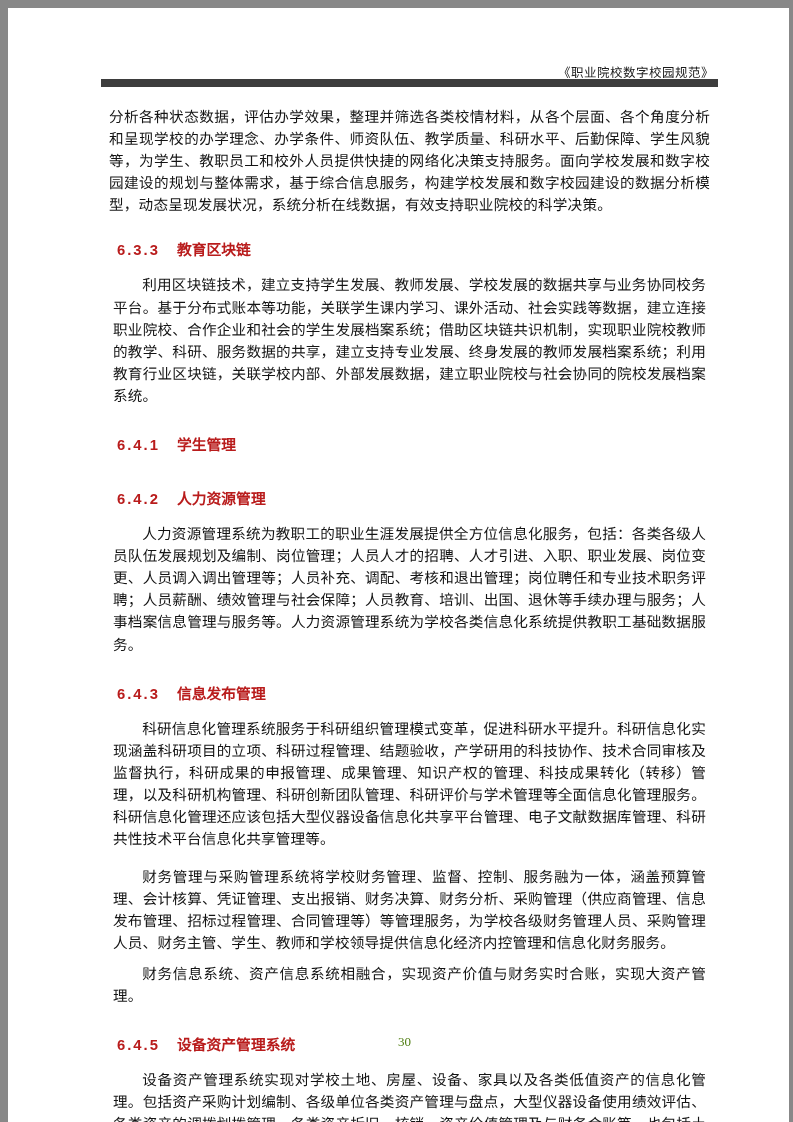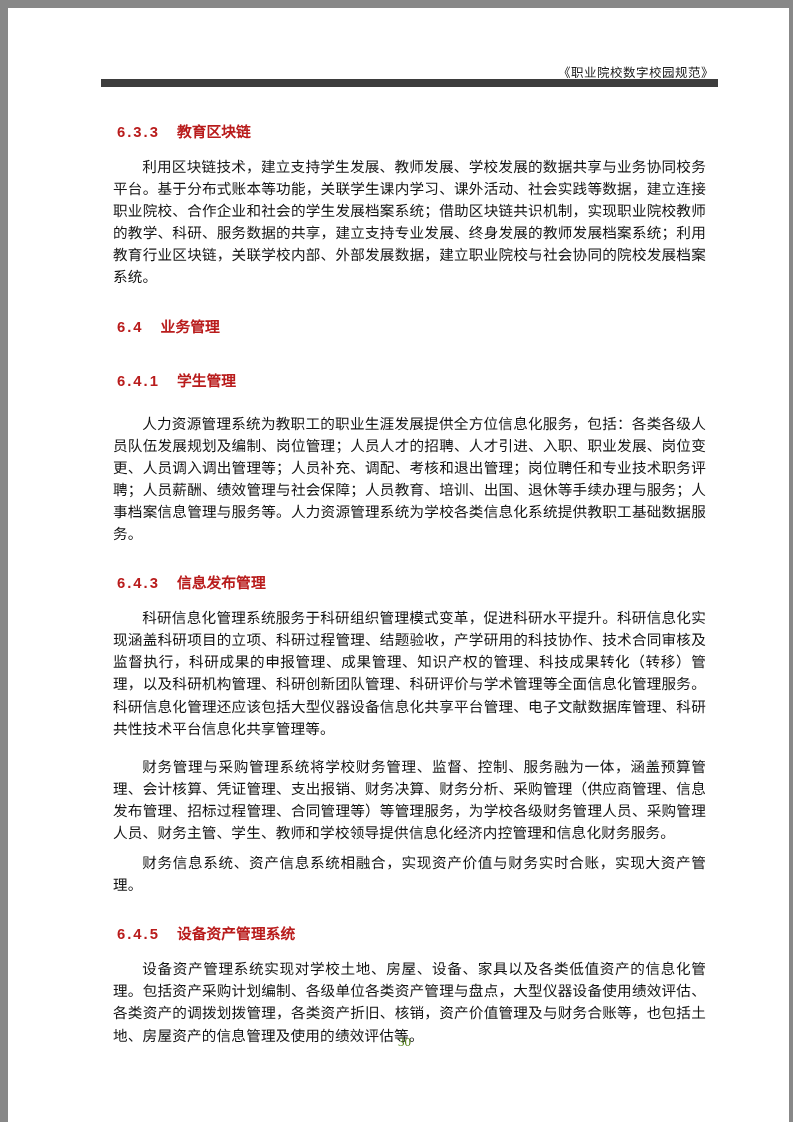--- a/index.html
+++ b/index.html
@@ -75,35 +75,34 @@
 </head>
 <body>
 
 <div class="page">
 
   <div class="running-header">《职业院校数字校园规范》</div>
   <div class="header-rule"></div>
 
   <div class="content">
 
+    <p class="para no-indent">分析各种状态数据，评估办学效果，整理并筛选各类校情材料，从各个层面、各个角度分析和呈现学校的办学理念、办学条件、师资队伍、教学质量、科研水平、后勤保障、学生风貌等，为学生、教职员工和校外人员提供快捷的网络化决策支持服务。面向学校发展和数字校园建设的规划与整体需求，基于综合信息服务，构建学校发展和数字校园建设的数据分析模型，动态呈现发展状况，系统分析在线数据，有效支持职业院校的科学决策。</p>
 
     <div>
       <h3 class="sec-heading"><span class="hnum">6.3.3</span><span class="htitle">教育区块链</span></h3>
       <p class="para">利用区块链技术，建立支持学生发展、教师发展、学校发展的数据共享与业务协同校务平台。基于分布式账本等功能，关联学生课内学习、课外活动、社会实践等数据，建立连接职业院校、合作企业和社会的学生发展档案系统；借助区块链共识机制，实现职业院校教师的教学、科研、服务数据的共享，建立支持专业发展、终身发展的教师发展档案系统；利用教育行业区块链，关联学校内部、外部发展数据，建立职业院校与社会协同的院校发展档案系统。</p>
     </div>
 
-    <div>
-      <h3 class="sec-heading"><span class="hnum">6.4</span><span class="htitle">业务管理</span></h3>
-    </div>
 
     <div>
       <h3 class="sec-heading"><span class="hnum">6.4.1</span><span class="htitle">学生管理</span></h3>
     </div>
 
     <div>
+      <h3 class="sec-heading"><span class="hnum">6.4.2</span><span class="htitle">人力资源管理</span></h3>
       <p class="para">人力资源管理系统为教职工的职业生涯发展提供全方位信息化服务，包括：各类各级人员队伍发展规划及编制、岗位管理；人员人才的招聘、人才引进、入职、职业发展、岗位变更、人员调入调出管理等；人员补充、调配、考核和退出管理；岗位聘任和专业技术职务评聘；人员薪酬、绩效管理与社会保障；人员教育、培训、出国、退休等手续办理与服务；人事档案信息管理与服务等。人力资源管理系统为学校各类信息化系统提供教职工基础数据服务。</p>
     </div>
 
     <div>
       <h3 class="sec-heading"><span class="hnum">6.4.3</span><span class="htitle">信息发布管理</span></h3>
       <p class="para">科研信息化管理系统服务于科研组织管理模式变革，促进科研水平提升。科研信息化实现涵盖科研项目的立项、科研过程管理、结题验收，产学研用的科技协作、技术合同审核及监督执行，科研成果的申报管理、成果管理、知识产权的管理、科技成果转化（转移）管理，以及科研机构管理、科研创新团队管理、科研评价与学术管理等全面信息化管理服务。科研信息化管理还应该包括大型仪器设备信息化共享平台管理、电子文献数据库管理、科研共性技术平台信息化共享管理等。</p>
     </div>
 
     <div>
       <p class="para">财务管理与采购管理系统将学校财务管理、监督、控制、服务融为一体，涵盖预算管理、会计核算、凭证管理、支出报销、财务决算、财务分析、采购管理（供应商管理、信息发布管理、招标过程管理、合同管理等）等管理服务，为学校各级财务管理人员、采购管理人员、财务主管、学生、教师和学校领导提供信息化经济内控管理和信息化财务服务。</p>

